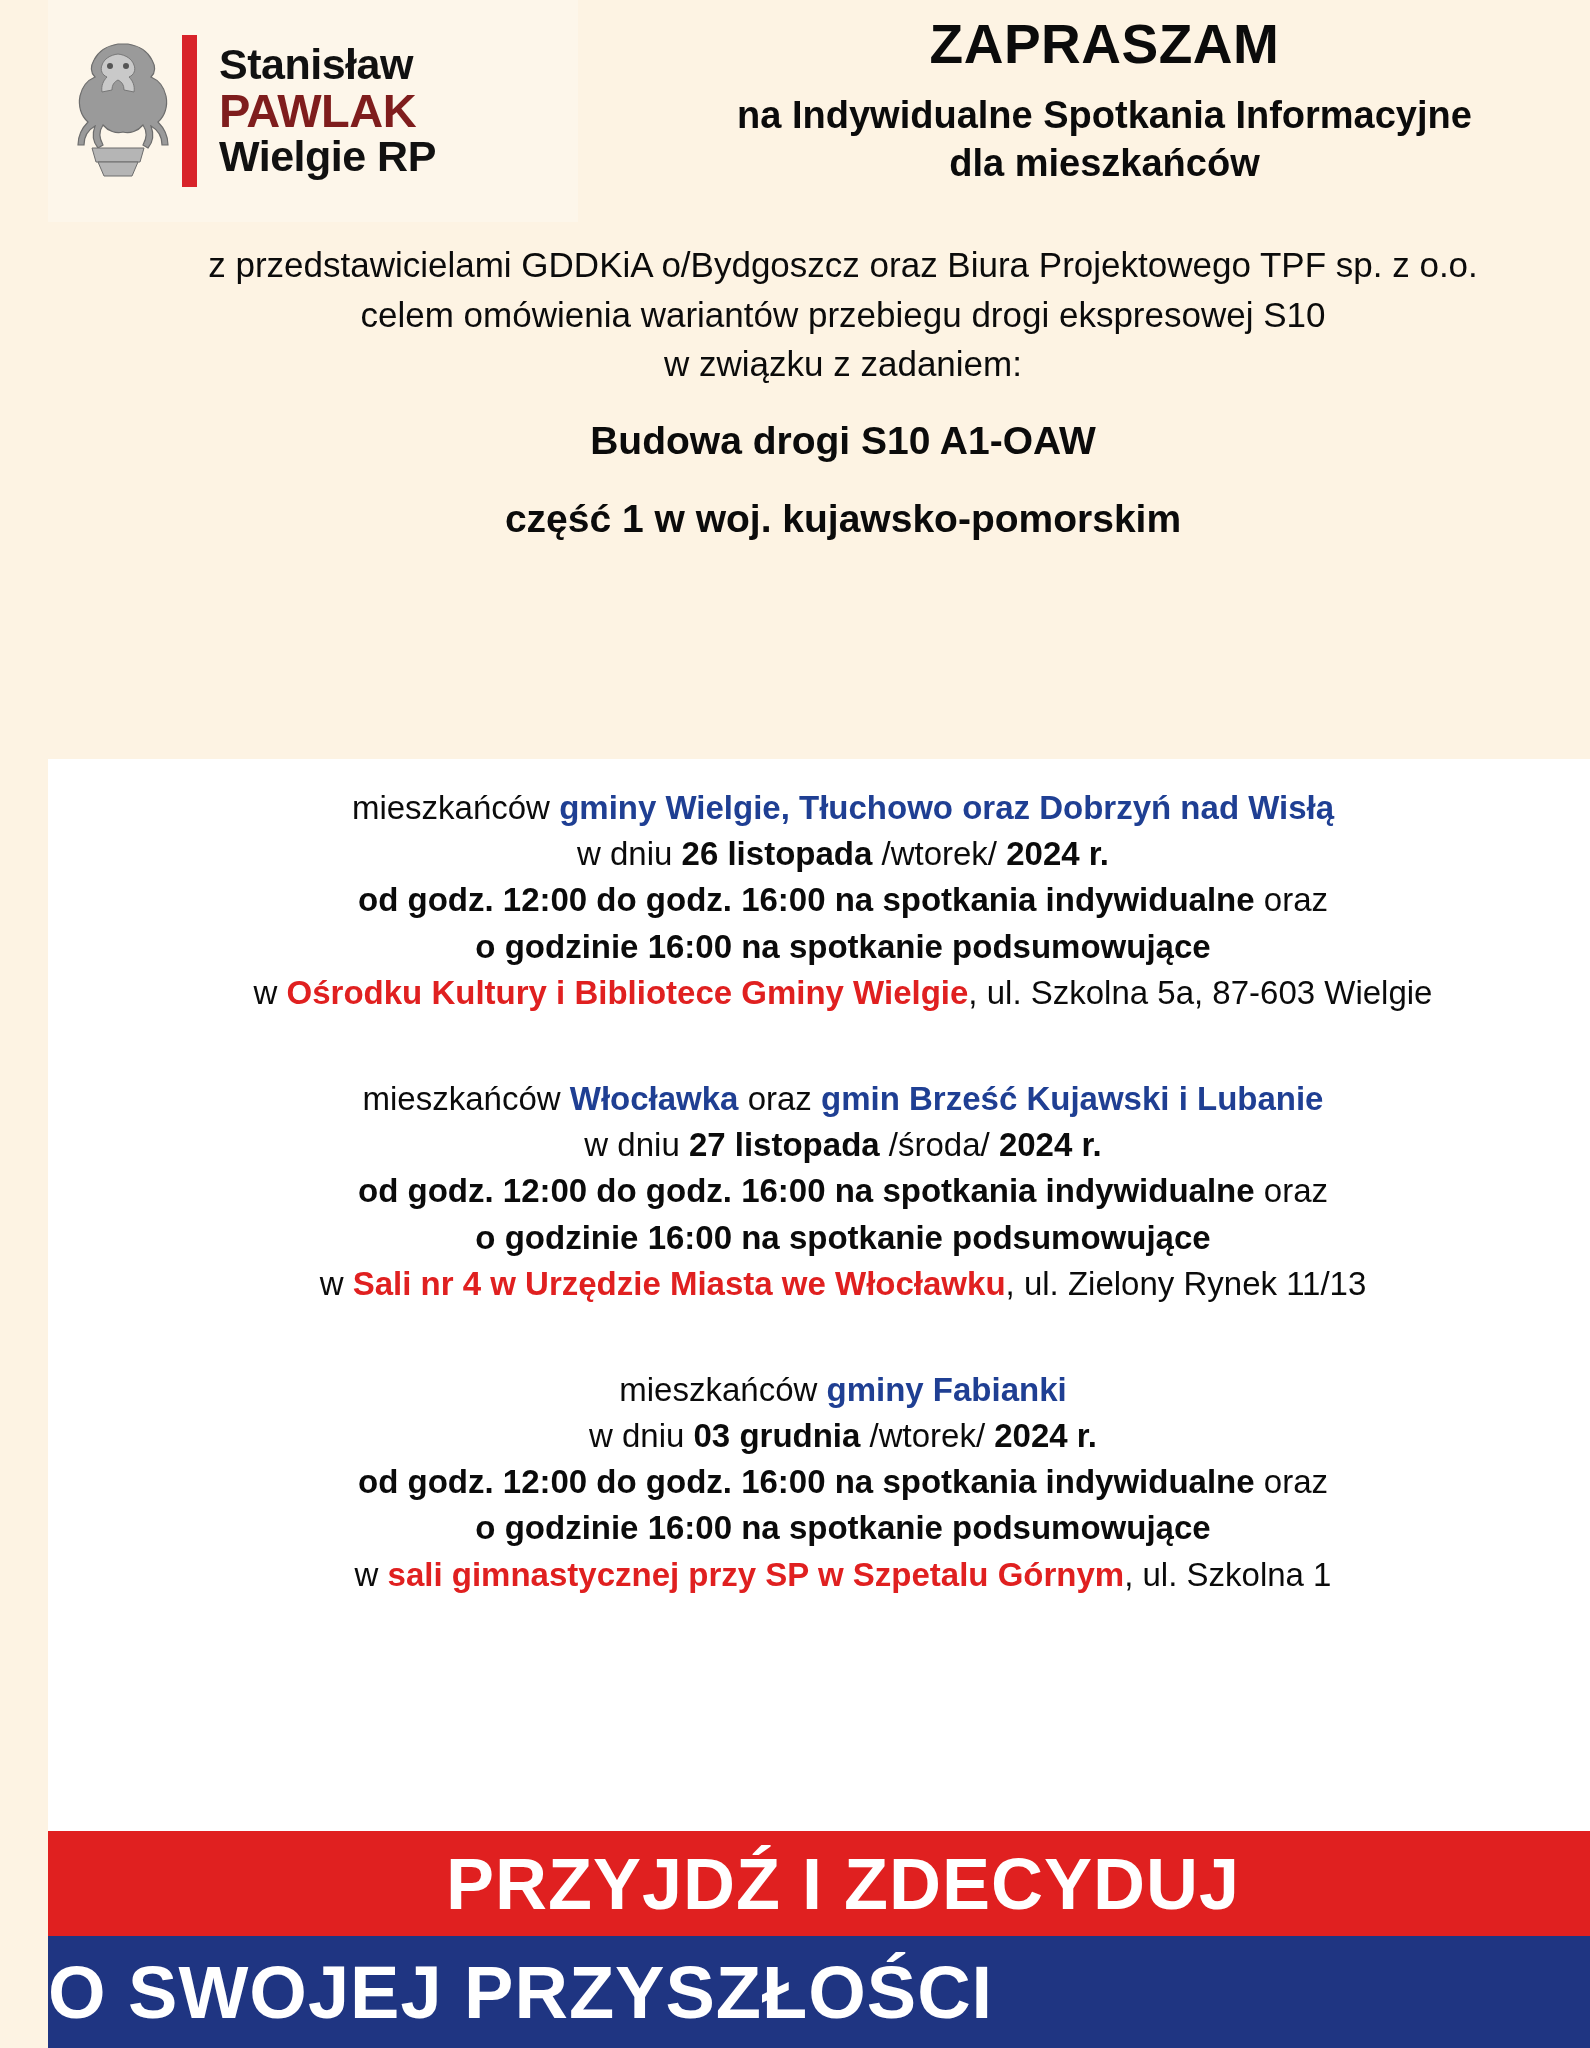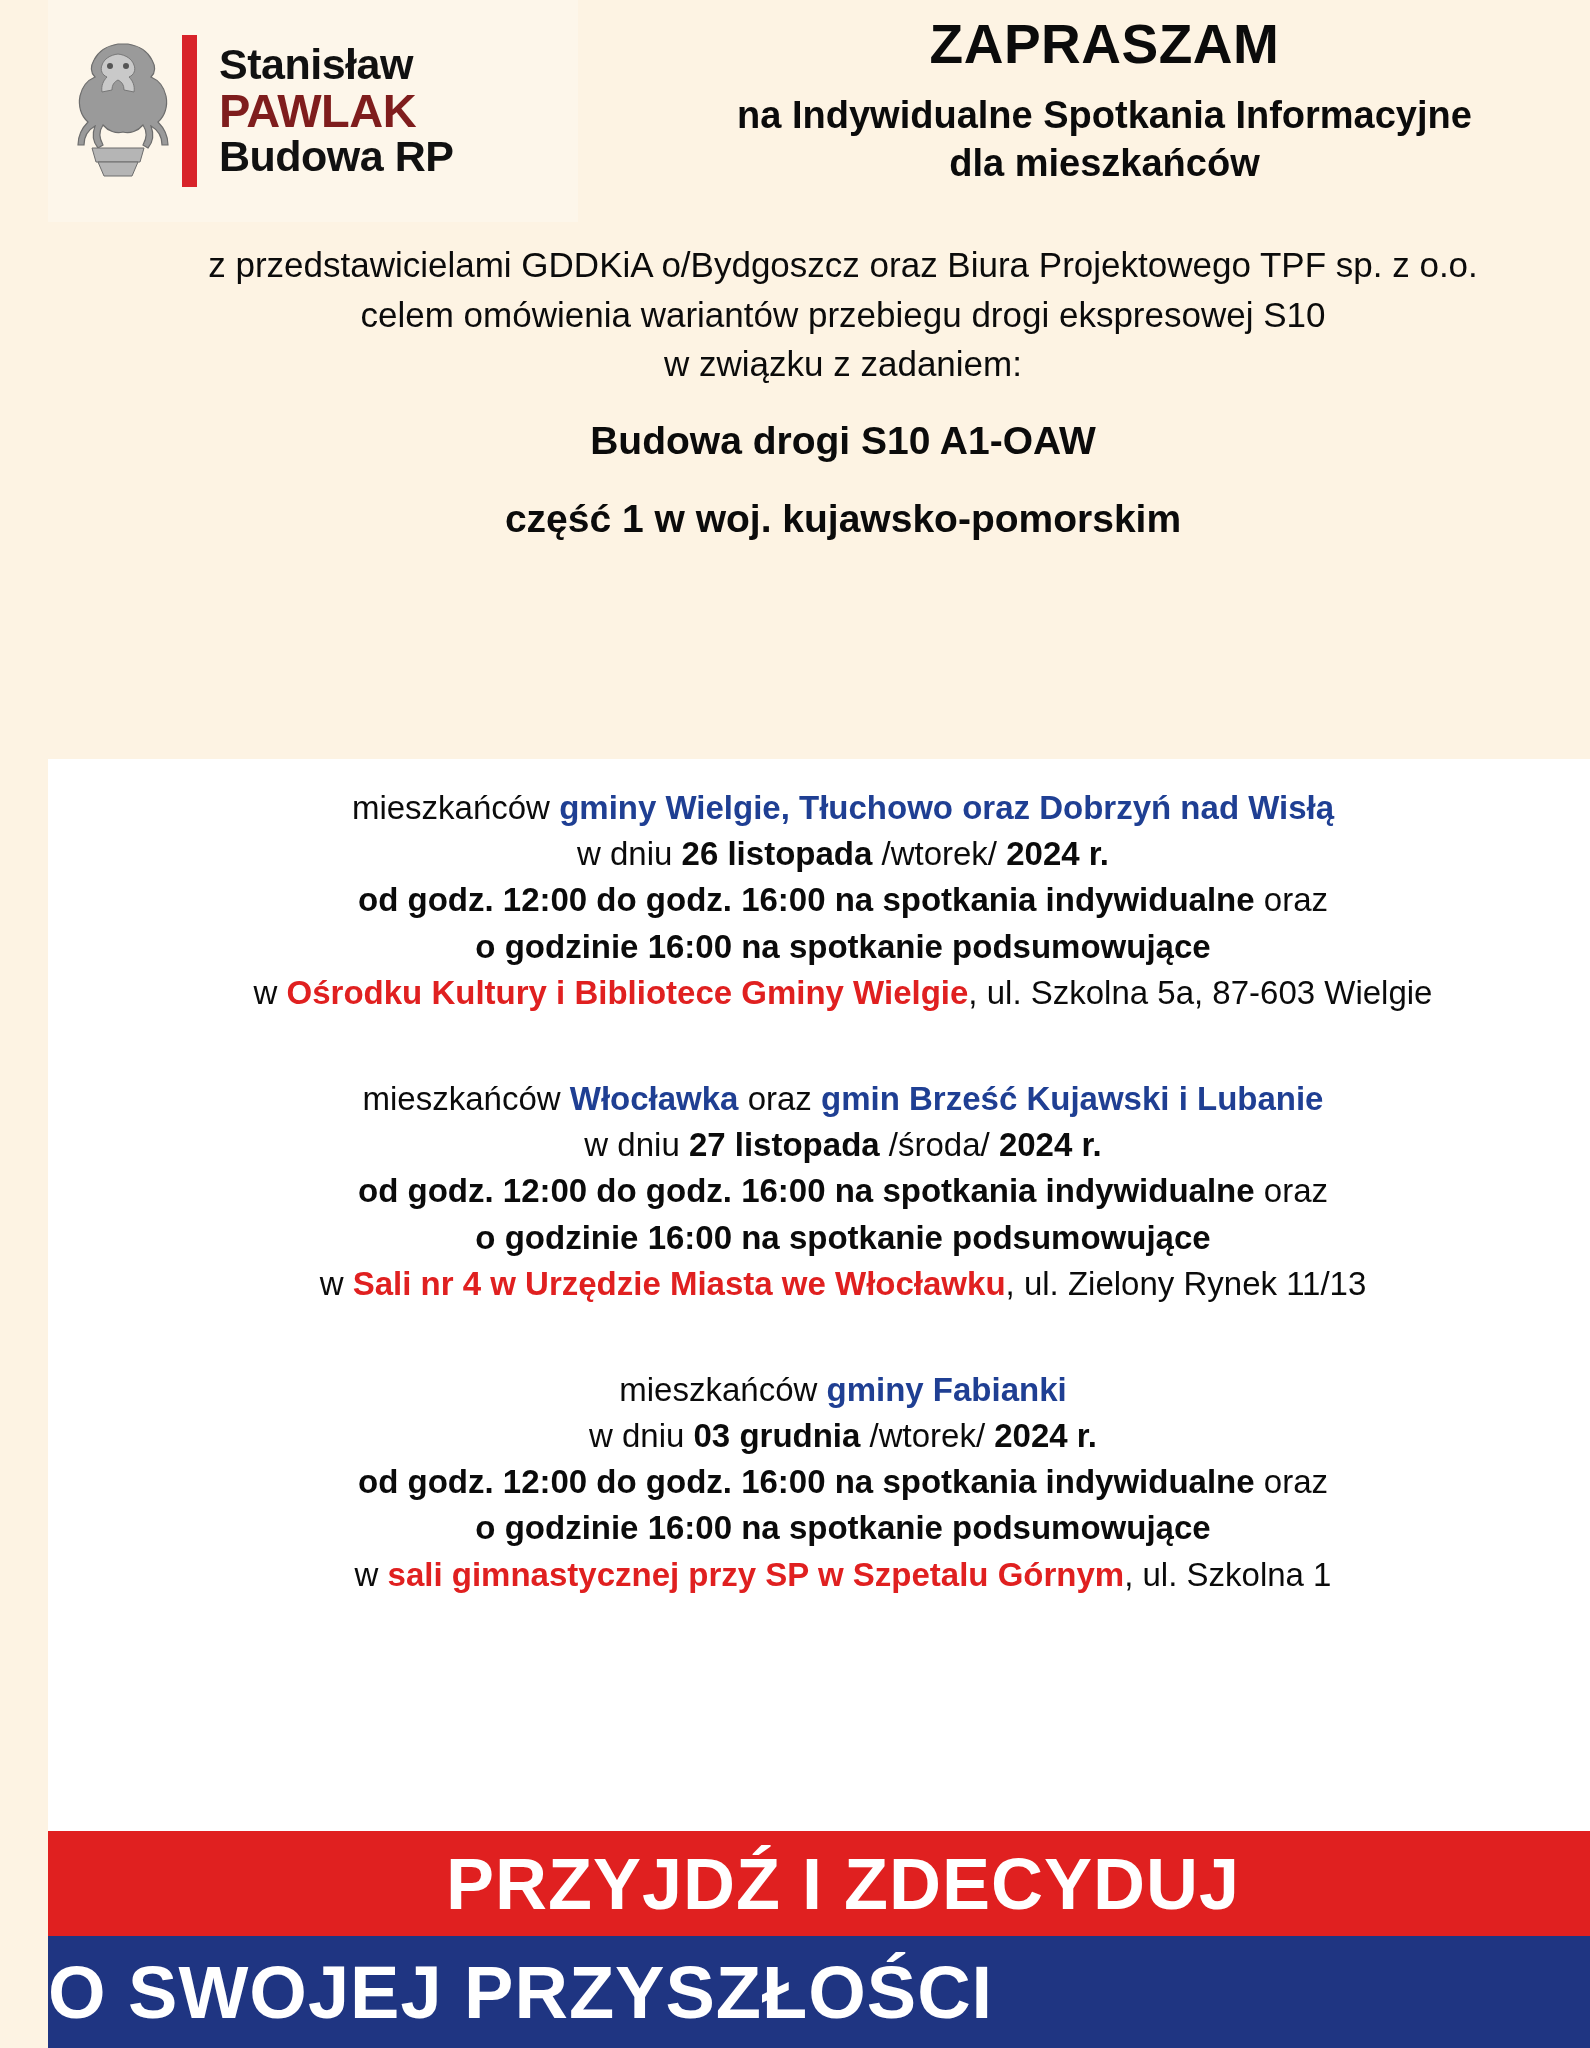--- a/index.html
+++ b/index.html
@@ -202,21 +202,21 @@
             <path d="M36 126 L76 126 L70 140 L42 140 Z"></path>
           </g>
           <circle cx="48" cy="30" r="3" fill="#555"></circle>
           <circle cx="64" cy="30" r="3" fill="#555"></circle>
         </svg>
       </div>
       <div class="redbar"></div>
       <div class="namelines">
         <div class="l1">Stanisław</div>
         <div class="l2">PAWLAK</div>
-        <div class="l3">Budowa RP</div>
+        <div class="l3">Wielgie RP</div>
       </div>
     </div>
 
     <div class="header-text">
       <div class="h1">ZAPRASZAM</div>
       <div class="h2">na Indywidualne Spotkania Informacyjne</div>
       <div class="h2">dla mieszkańców</div>
     </div>
   </div>
 

